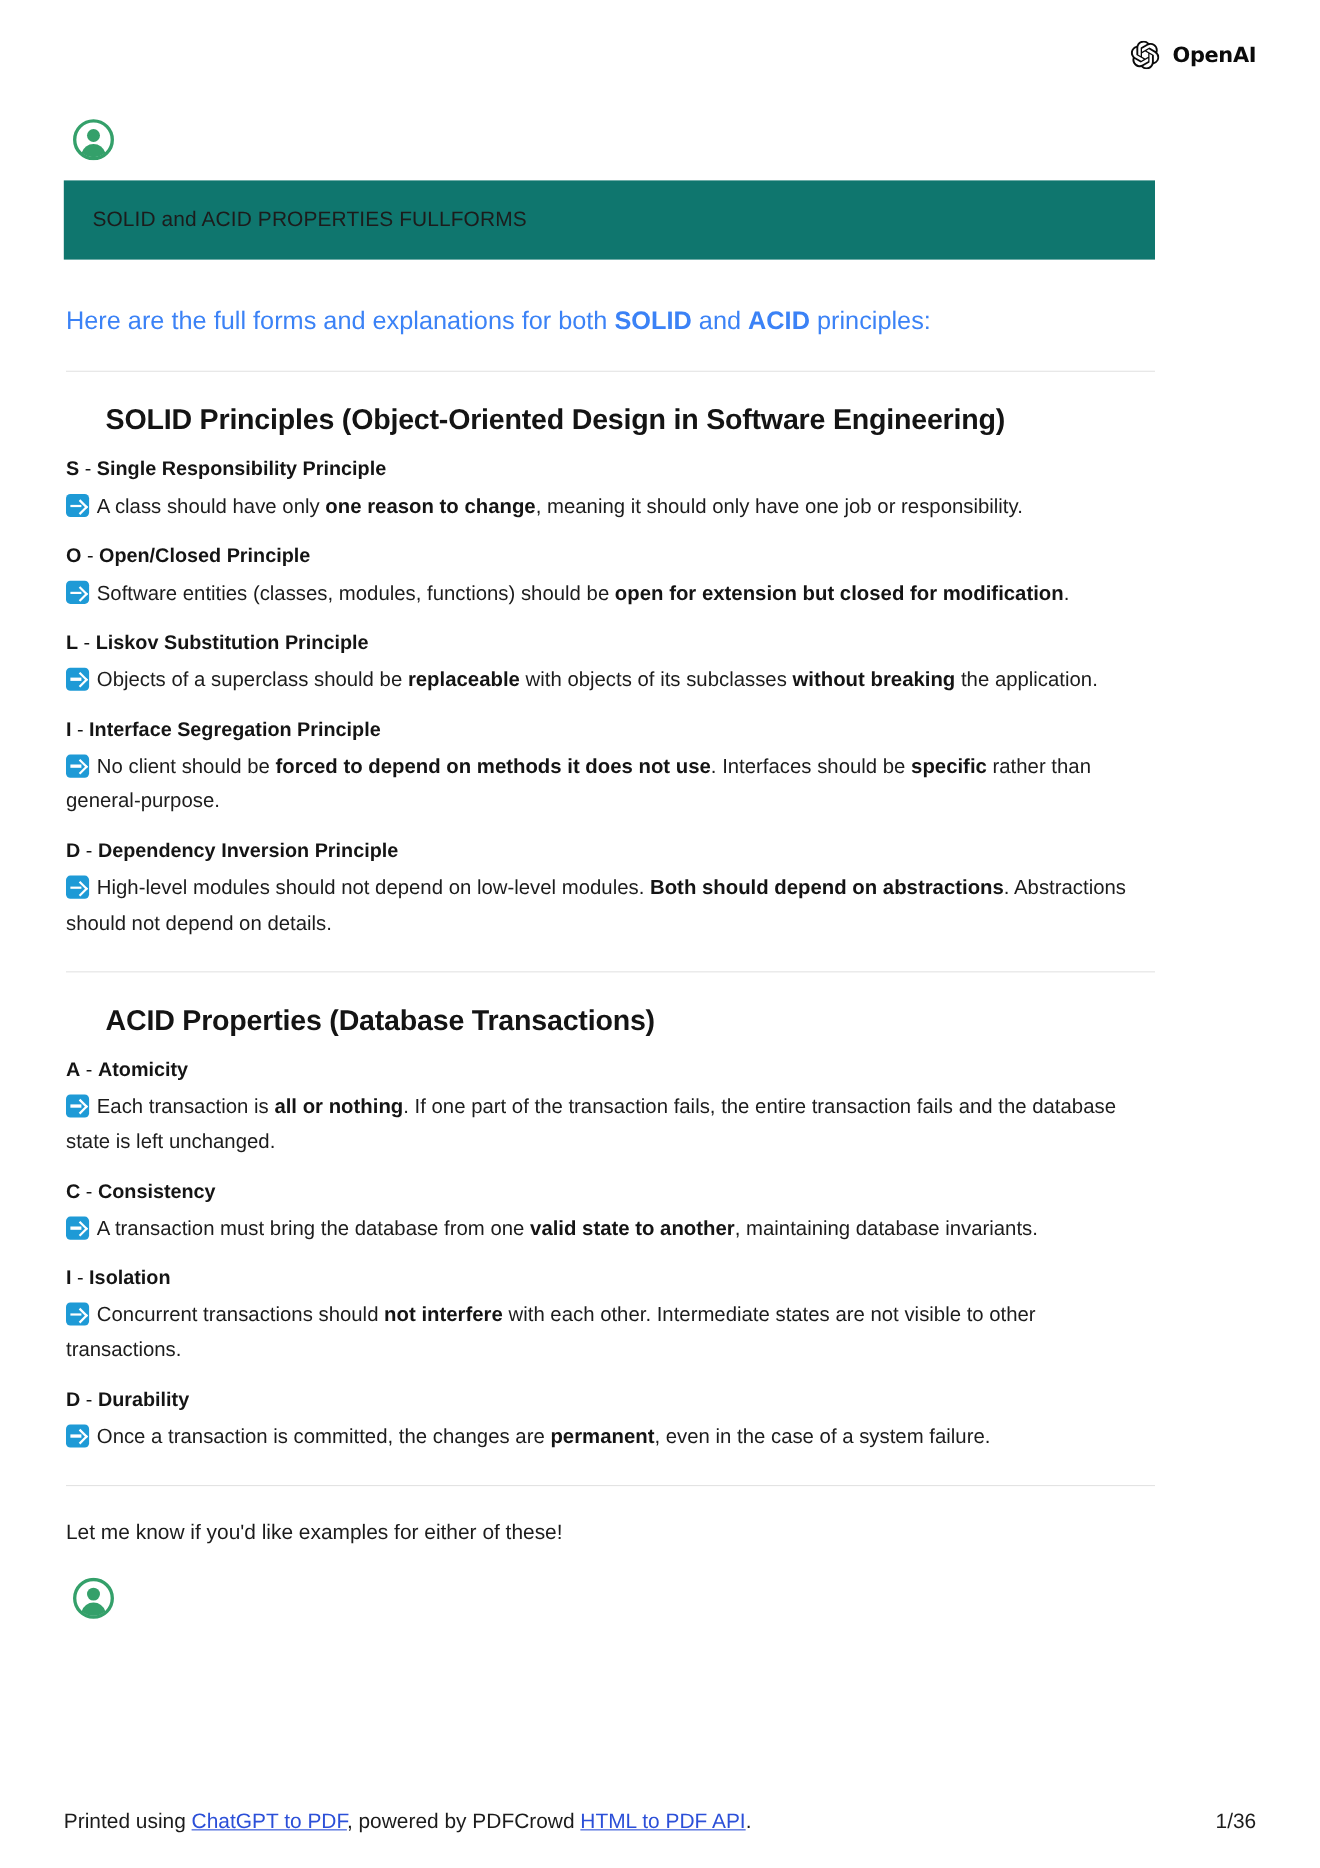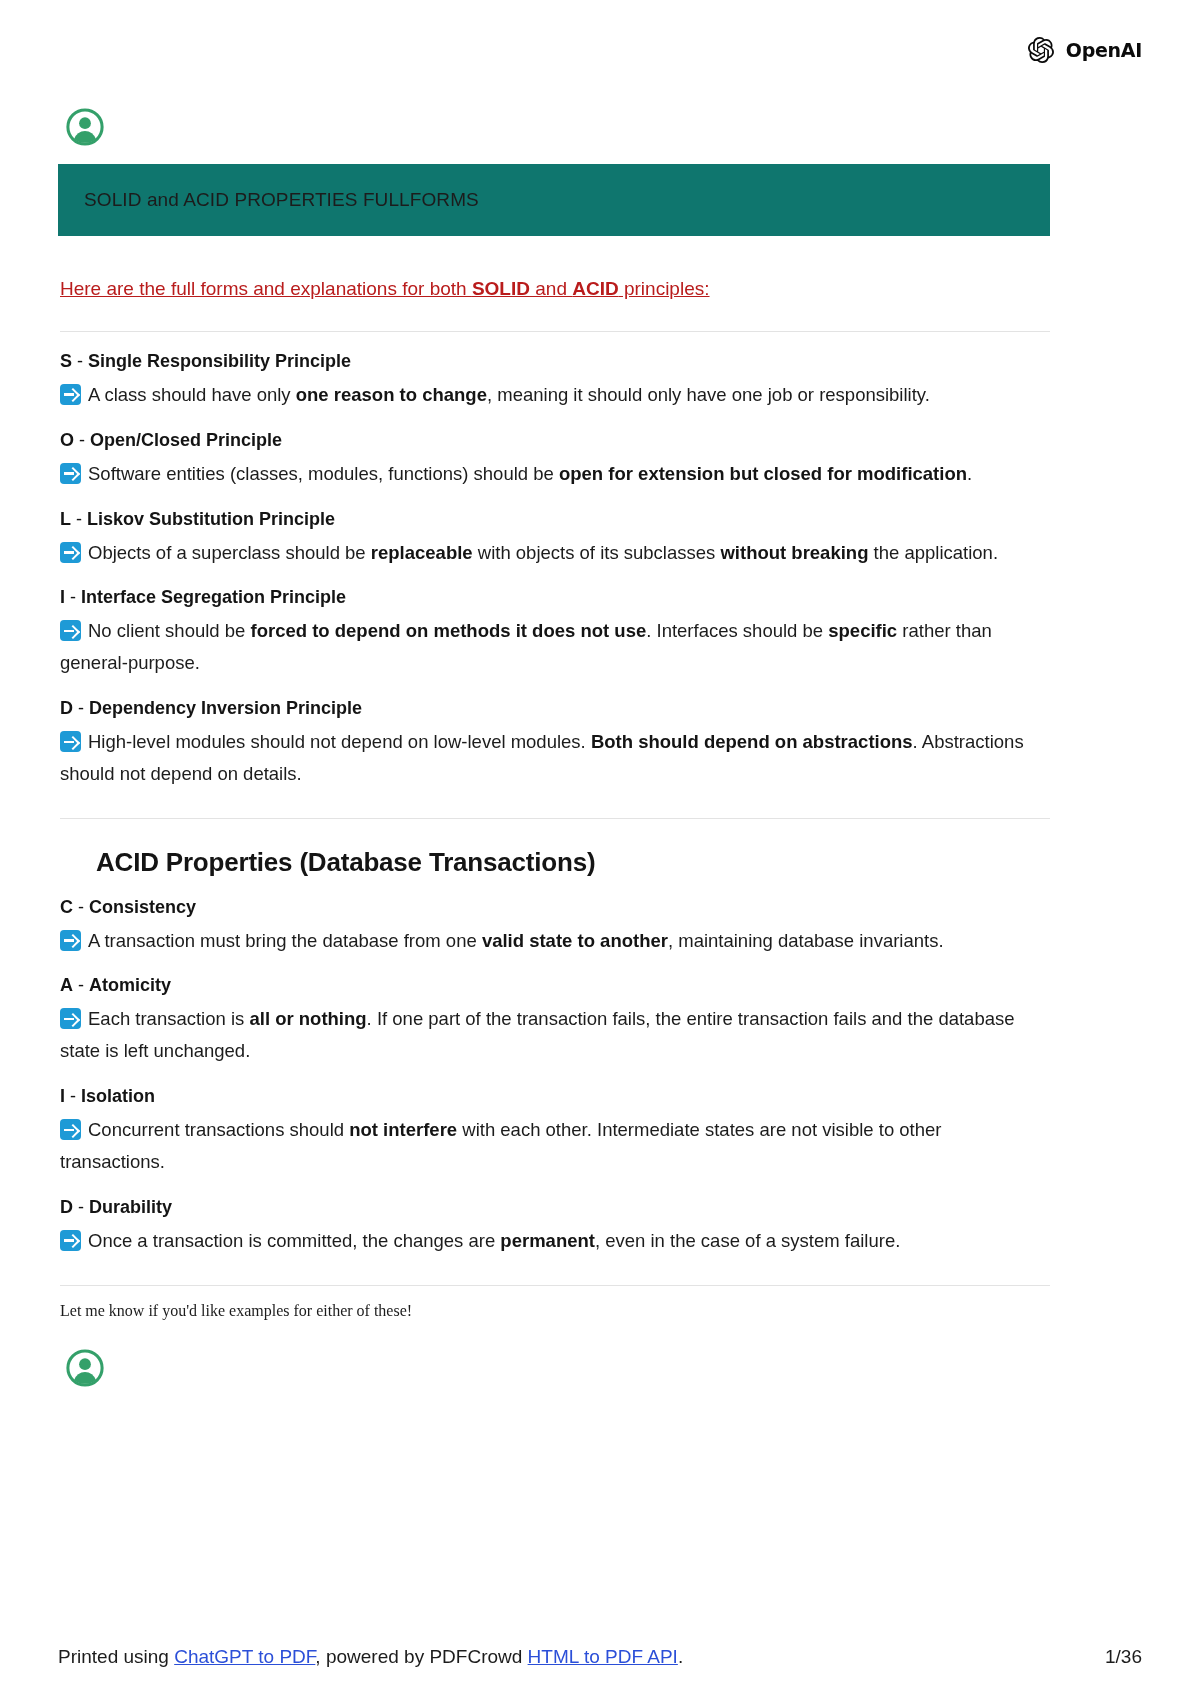--- a/index.html
+++ b/index.html
@@ -63,25 +63,24 @@
   .prompt-banner {
     background: #0f766e;
     padding: 22px 26px;
     font-size: 19px;
     line-height: 1.45;
     color: #1c1c1c;
     letter-spacing: 0.1px;
   }
 
   .intro {
-    font-size: 19px;
+    font-size: 23px;
     line-height: 1.55;
     margin: 38px 0 0 2px;
-    color: #b91c1c;
-    text-decoration: underline;
+    color: #3b82f6;
   }
 
   .rule {
     border: 0;
     border-top: 1px solid #e3e3e3;
     margin: 28px 0 0 2px;
   }
 
   h2.section-title {
     font-size: 26px;
@@ -137,25 +136,24 @@
     right: 3.5px;
     top: 6.5px;
     width: 8px;
     height: 8px;
     border-top: 2.5px solid #ffffff;
     border-right: 2.5px solid #ffffff;
     transform: rotate(45deg);
   }
 
   .closing {
-    font-size: 16px;
+    font-size: 19px;
     line-height: 1.55;
     color: #1c1c1c;
-    margin: 13px 0 0 2px;
-    font-family: Liberation Serif, serif;
+    margin: 28px 0 0 2px;
   }
 
   .avatar-bottom {
     margin: 26px 0 0 8px;
   }
 
   
   .page-footer {
     position: absolute;
     left: 58px;
@@ -196,20 +194,21 @@
   <div class="prompt-banner">
     <span>SOLID and ACID PROPERTIES FULLFORMS</span>
   </div>
 
   <p class="intro">
     <span>Here are the full forms and explanations for both </span><b>SOLID</b><span> and </span><b>ACID</b><span> principles:</span>
   </p>
 
   <div id="sections-host">
       <hr class="rule">
+      <h2 class="section-title">SOLID Principles (Object-Oriented Design in Software Engineering)</h2>
       <div class="item">
         <div class="item-title"><span class="letter">S</span><span class="dash"> - </span><span class="name">Single Responsibility Principle</span></div>
         <p class="item-body"><span class="arrow-emoji"></span><span>A class should have only </span><b>one reason to change</b><span>, meaning it should only have one job or responsibility.</span></p>
       </div>
       <div class="item">
         <div class="item-title"><span class="letter">O</span><span class="dash"> - </span><span class="name">Open/Closed Principle</span></div>
         <p class="item-body"><span class="arrow-emoji"></span><span>Software entities (classes, modules, functions) should be </span><b>open for extension but closed for modification</b><span>.</span></p>
       </div>
       <div class="item">
         <div class="item-title"><span class="letter">L</span><span class="dash"> - </span><span class="name">Liskov Substitution Principle</span></div>
@@ -219,26 +218,26 @@
         <div class="item-title"><span class="letter">I</span><span class="dash"> - </span><span class="name">Interface Segregation Principle</span></div>
         <p class="item-body"><span class="arrow-emoji"></span><span>No client should be </span><b>forced to depend on methods it does not use</b><span>. Interfaces should be </span><b>specific</b><span> rather than general-purpose.</span></p>
       </div>
       <div class="item">
         <div class="item-title"><span class="letter">D</span><span class="dash"> - </span><span class="name">Dependency Inversion Principle</span></div>
         <p class="item-body"><span class="arrow-emoji"></span><span>High-level modules should not depend on low-level modules. </span><b>Both should depend on abstractions</b><span>. Abstractions should not depend on details.</span></p>
       </div>
       <hr class="rule">
       <h2 class="section-title">ACID Properties (Database Transactions)</h2>
       <div class="item">
+        <div class="item-title"><span class="letter">A</span><span class="dash"> - </span><span class="name">Atomicity</span></div>
+        <p class="item-body"><span class="arrow-emoji"></span><span>Each transaction is </span><b>all or nothing</b><span>. If one part of the transaction fails, the entire transaction fails and the database state is left unchanged.</span></p>
+      </div>
+      <div class="item">
         <div class="item-title"><span class="letter">C</span><span class="dash"> - </span><span class="name">Consistency</span></div>
         <p class="item-body"><span class="arrow-emoji"></span><span>A transaction must bring the database from one </span><b>valid state to another</b><span>, maintaining database invariants.</span></p>
-      </div>
-      <div class="item">
-        <div class="item-title"><span class="letter">A</span><span class="dash"> - </span><span class="name">Atomicity</span></div>
-        <p class="item-body"><span class="arrow-emoji"></span><span>Each transaction is </span><b>all or nothing</b><span>. If one part of the transaction fails, the entire transaction fails and the database state is left unchanged.</span></p>
       </div>
       <div class="item">
         <div class="item-title"><span class="letter">I</span><span class="dash"> - </span><span class="name">Isolation</span></div>
         <p class="item-body"><span class="arrow-emoji"></span><span>Concurrent transactions should </span><b>not interfere</b><span> with each other. Intermediate states are not visible to other transactions.</span></p>
       </div>
       <div class="item">
         <div class="item-title"><span class="letter">D</span><span class="dash"> - </span><span class="name">Durability</span></div>
         <p class="item-body"><span class="arrow-emoji"></span><span>Once a transaction is committed, the changes are </span><b>permanent</b><span>, even in the case of a system failure.</span></p>
       </div>
     </div>

